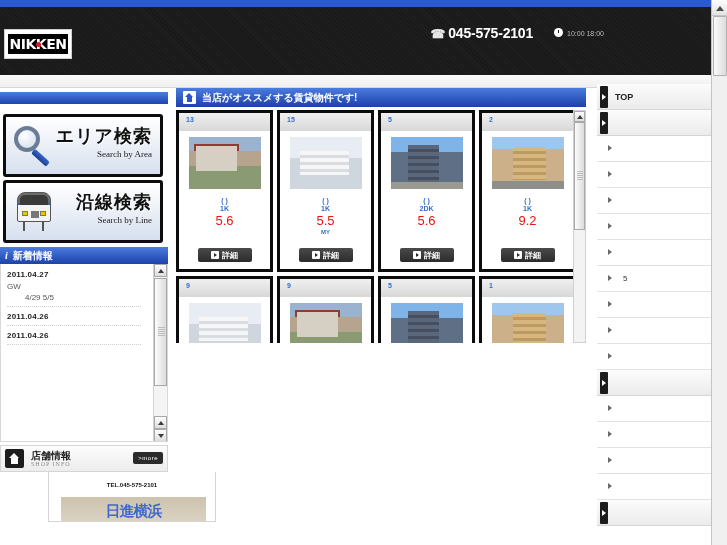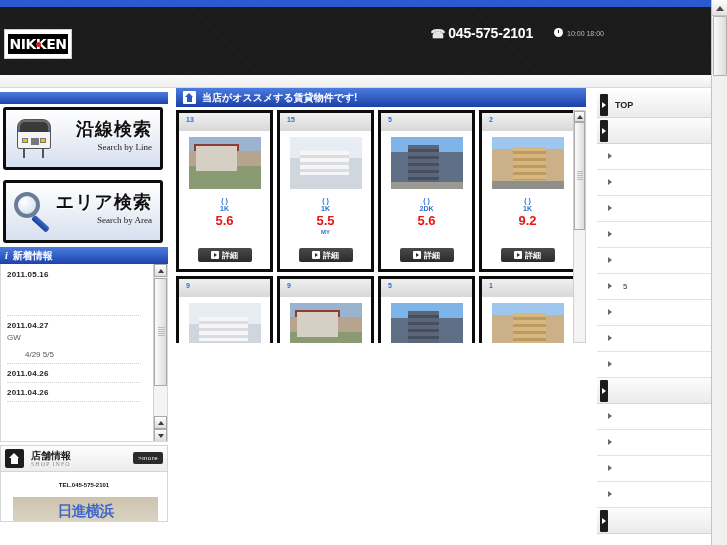--- a/index.html
+++ b/index.html
@@ -143,21 +143,21 @@
     display:flex; align-items:center; padding-left:5px;
   }
   .info-i { font-family:"Liberation Serif", serif; font-style:italic; font-weight:bold; margin-right:5px; font-size:10px; }
 
   .news-box { position:relative; width:168px; height:178px; background:#fff;
     border:1px solid #d8d8d8; border-top:none; overflow:hidden; }
   .news-list { padding:6px 8px 0 6px; width:148px; }
   .news-item { border-bottom:1px dotted #cfcfcf; padding-bottom:4px; margin-bottom:5px; }
   .news-date { font-size:8px; font-weight:bold; color:#222; letter-spacing:.2px; }
   .news-text { font-size:8px; color:#555; margin-top:2px; line-height:1.5; }
-  .news-sub { font-size:8px; color:#555; margin-top:6px; padding-left:18px; }
+  .news-sub { font-size:8px; color:#555; padding-left:18px; }
   .news-spacer { height:30px; }
 
   .news-scroll { position:absolute; right:0; top:0; width:14px; height:178px;
     background:#f4f4f4; border-left:1px solid #d0d0d0; }
   .ns-up, .ns-dn { width:13px; height:13px; background:linear-gradient(#fdfdfd,#dedede);
     border:1px solid #a9a9a9; position:relative; }
   .ns-up::after{ content:""; position:absolute; left:3px; top:4px;
     border-left:3px solid transparent; border-right:3px solid transparent; border-bottom:4px solid #3c3c3c; }
   .ns-dn::after{ content:""; position:absolute; left:3px; top:4px;
     border-left:3px solid transparent; border-right:3px solid transparent; border-top:4px solid #3c3c3c; }
@@ -175,21 +175,21 @@
   .home-ico::after{ content:""; position:absolute; left:4px; top:4px; width:0; height:0;
     border-left:5px solid transparent; border-right:5px solid transparent; border-bottom:5px solid #fff; }
   .home-ico::before{ content:""; position:absolute; left:6px; top:9px; width:7px; height:6px; background:#fff; }
   .shop-t { margin-left:7px; }
   .shop-jp { font-size:10px; font-weight:bold; color:#1d1d1d; line-height:1.1; }
   .shop-en { font-family:"Liberation Serif", serif; font-size:6px; color:#8a8a8a; letter-spacing:1px; }
   .more-btn { position:absolute; right:4px; top:6px; background:#2b2b2b; color:#fff;
     font-size:6px; padding:3px 5px; border-radius:2px; letter-spacing:.5px; cursor:pointer; }
 
   .shop-body { width:168px; height:50px; background:#fff; border:1px solid #d5d5d5; border-top:none;
-    overflow:hidden; position:relative; }
+    overflow:hidden; position:relative;margin-left:48px; }
   .shop-tel { text-align:center; font-size:9px; font-weight:bold; color:#111; margin-top:7px; }
   .shop-tel span { font-size:6px; }
   .shop-photo { position:absolute; left:12px; top:25px; width:145px; height:30px;
     background:linear-gradient(#cdc3ae,#ddd6c6);
     overflow:hidden; }
   .shop-photo-txt { color:#1e4fd0; font-weight:bold; font-size:15px; text-align:center;
     margin-top:5px; opacity:.8; letter-spacing:-1px; }
 
   
   .center-col { position:absolute; left:176px; top:88px; width:416px; }
@@ -221,42 +221,42 @@
     background:repeating-linear-gradient(#f6f6f6 0 4px, #d9dde2 4px 7px); }
   .ci-c { background:linear-gradient(#7fb4e8 0 28%, #5f6f86 28% 86%, #9a9a92 86% 100%); width:100%; height:100%; }
   .ci-c::after{ content:""; position:absolute; left:24%; top:16%; width:44%; height:70%;
     background:repeating-linear-gradient(#5a6679 0 4px, #454f60 4px 7px); }
   .ci-d { background:linear-gradient(#9fc6ec 0 24%, #cbb089 24% 84%, #8e8e8a 84% 100%); width:100%; height:100%; }
   .ci-d::after{ content:""; position:absolute; left:30%; top:20%; width:46%; height:62%;
     background:repeating-linear-gradient(#d8b77f 0 4px, #bb9a64 4px 7px); }
   .card-meta { text-align:center; margin-top:8px; }
   .cm-paren { font-size:7px; color:#2f6fd0; font-weight:bold; }
   .cm-plan { font-size:7px; color:#2f6fd0; font-weight:bold; margin-top:1px; }
-  .cm-price { font-size:13px; color:#e81515; font-weight:bold; margin-top:1px; }
+  .cm-price { font-size:13px; color:#e81515; font-weight:normal; margin-top:1px; }
   .cm-tag { font-size:6px; color:#2f6fd0; font-weight:bold; margin-top:1px; height:8px; }
   .detail-btn { position:absolute; left:50%; transform:translateX(-50%); bottom:7px;
     width:54px; height:14px; background:linear-gradient(#4a4a4a,#2b2b2b);
     border-radius:2px; display:flex; align-items:center; justify-content:center;
     color:#fff; font-size:8px; font-weight:bold; cursor:pointer; }
   .play-ico { width:8px; height:8px; background:#fff; margin-right:3px; position:relative; border-radius:1px; }
   .play-ico::after{ content:""; position:absolute; left:3px; top:2px;
     border-top:2px solid transparent; border-bottom:2px solid transparent; border-left:3px solid #2b2b2b; }
 
   .grid-scroll { position:absolute; right:0; top:0; width:13px; height:233px;
     background:#f3f3f3; border:1px solid #cfcfcf; }
   .gs-up { width:11px; height:11px; background:linear-gradient(#fdfdfd,#dedede); border:1px solid #a9a9a9; position:relative; }
   .gs-up::after{ content:""; position:absolute; left:2px; top:3px;
     border-left:3px solid transparent; border-right:3px solid transparent; border-bottom:4px solid #3c3c3c; }
   .gs-thumb { width:11px; height:108px; background:linear-gradient(90deg,#fcfcfc,#dcdcdc);
     border:1px solid #a9a9a9; position:relative; }
   .gs-grip { position:absolute; left:2px; top:48px; width:6px; height:9px;
     background:repeating-linear-gradient(#bdbdbd 0 1px, transparent 1px 2px); }
 
   
-  .right-col { position:absolute; left:597px; top:92px; width:114px; background:#0c4a6e; }
+  .right-col { position:absolute; left:597px; top:84px; width:114px; background:#0c4a6e; }
   .rn-item { position:relative; height:26px; border-bottom:1px solid #e2e2e2;
     display:flex; align-items:center; cursor:pointer; background:#ffffff; }
   .rn-item.section { background:linear-gradient(#fcfcfc,#ebebeb); border-bottom:1px solid #d5d5d5; }
   .rn-tab { width:8px; height:22px; background:#1c1c1c; margin-left:3px; position:relative; border-radius:1px; }
   .rn-tab::after{ content:""; position:absolute; left:2px; top:8px;
     border-top:3px solid transparent; border-bottom:3px solid transparent; border-left:4px solid #fff; }
   .rn-arrow { width:9px; margin-left:10px; position:relative; height:9px; }
   .rn-arrow::after{ content:""; position:absolute; left:1px; top:1px;
     border-top:3px solid transparent; border-bottom:3px solid transparent; border-left:4px solid #6a6a6a; }
   .rn-label { font-size:8px; color:#333; margin-left:7px; }
@@ -285,65 +285,60 @@
       <span class="clock-icon"></span><span>10:00 18:00</span>
     </div>
 
   </div>
 
   <div class="sub-band"></div>
 
   <div class="left-col">
     <div class="lc-blue-bar"></div>
 
+    <div class="search-btn" style="margin-top:10px;">
+      <div class="sb-art">
+        <div class="magnifier">
+          <div class="mg-ring"></div>
+            <div class="mg-handle"></div>
+        </div>
+      </div>
+      <div class="sb-labels">
+        <div class="sb-jp">エリア検索</div>
+        <div class="sb-en">Search by Area</div>
+      </div>
+    </div>
+
     <div class="search-btn">
       <div class="sb-art">
         <div class="train">
           <div class="train-body"></div>
           <div class="train-win"></div>
           <div class="train-face">
               <i class="l"></i>
               <b></b>
               <i class="r"></i>
             </div>
           <div class="train-leg a"></div>
             <div class="train-leg b"></div>
         </div>
       </div>
       <div class="sb-labels">
         <div class="sb-jp">沿線検索</div>
         <div class="sb-en">Search by Line</div>
       </div>
     </div>
 
-    <div class="search-btn" style="margin-top:10px;">
-      <div class="sb-art">
-        <div class="magnifier">
-          <div class="mg-ring"></div>
-            <div class="mg-handle"></div>
-        </div>
-      </div>
-      <div class="sb-labels">
-        <div class="sb-jp">エリア検索</div>
-        <div class="sb-en">Search by Area</div>
-      </div>
-    </div>
-
     <div class="news-hdr">
       <span class="info-i">i</span>
       <span>新着情報</span>
     </div>
 
     <div class="news-box">
       <div class="news-list">
-        <div class="news-item">
-          <div class="news-date">2011.05.16</div>
-          <div class="news-text"></div>
-          <div class="news-spacer"></div>
-        </div>
         <div class="news-item">
           <div class="news-date">2011.04.27</div>
           <div class="news-text">GW</div>
           <div class="news-sub">4/29    5/5</div>
         </div>
         <div class="news-item">
           <div class="news-date">2011.04.26</div>
         </div>
         <div class="news-item">
           <div class="news-date">2011.04.26</div>

